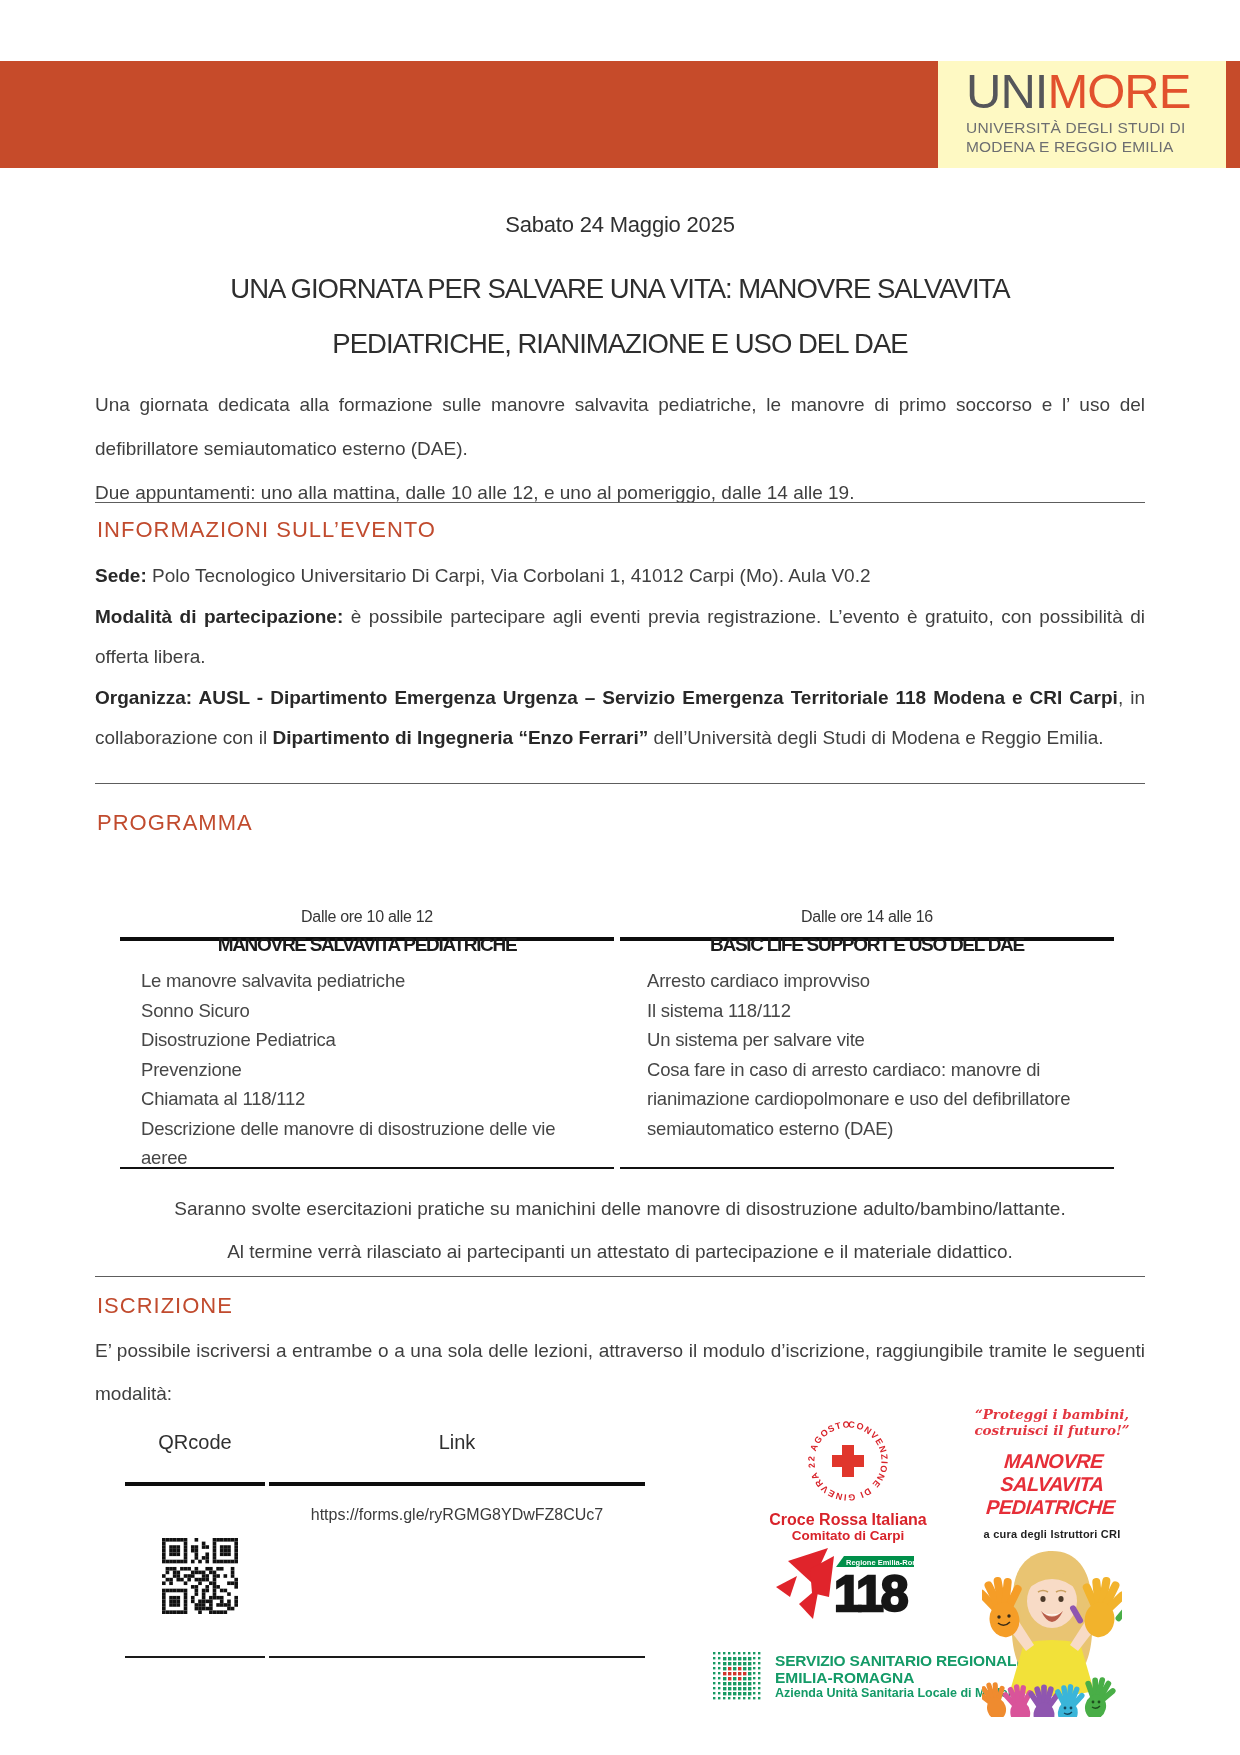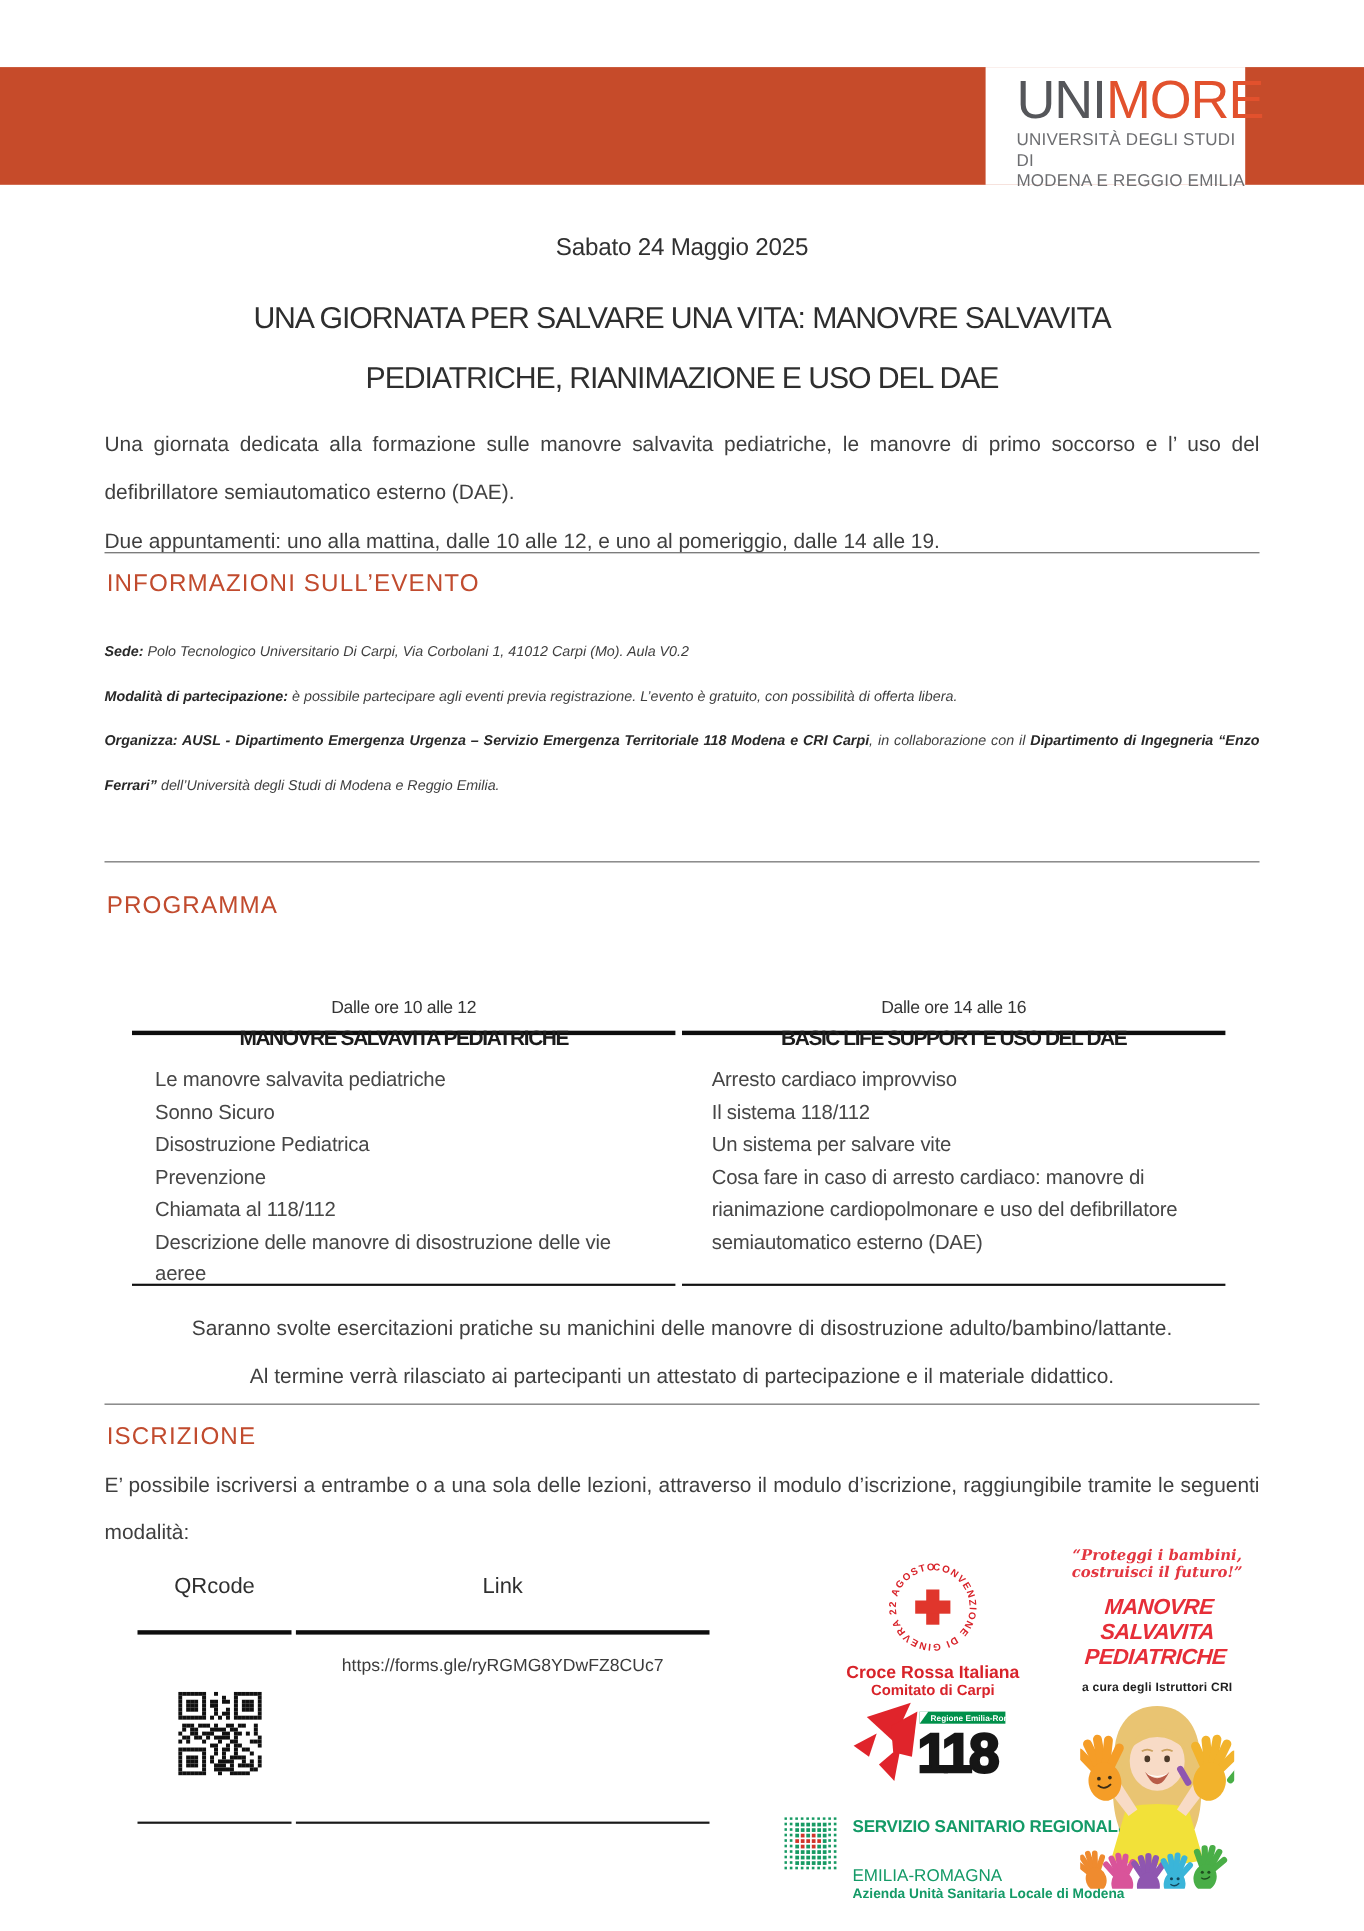--- a/index.html
+++ b/index.html
@@ -1,41 +1,41 @@
 <!DOCTYPE html>
 <html><head>
 <meta charset="utf-8">
 <style>
   html,body{margin:0;padding:0;background:#fff;}
   .page{position:relative;width:1240px;height:1755px;background:#fff;overflow:hidden;
         font-family:"Liberation Sans",sans-serif;color:#3f3f3f;-webkit-font-smoothing:antialiased;}
 
   
   .band{position:absolute;left:0;top:61px;width:1240px;height:107px;background:#c64b2a;}
-  .logo-box{position:absolute;left:896px;top:0;width:236px;height:107px;background:#ffffff;
+  .logo-box{position:absolute;left:938px;top:0;width:288px;height:107px;background:#fef9c3;
             box-sizing:border-box;padding:5px 0 0 28px;}
   .wordmark{font-size:49px;line-height:50px;letter-spacing:-1px;color:#55565a;font-weight:400;}
   .wordmark .more{color:#e2512d;}
   .logo-sub{margin-top:3px;font-size:15.5px;line-height:18.5px;color:#6d6e71;letter-spacing:.2px;}
 
   
   .date{position:absolute;left:95px;top:212px;width:1050px;text-align:center;
         font-size:22px;color:#303030;letter-spacing:-.2px;}
   .title{position:absolute;left:95px;top:261px;width:1050px;text-align:center;
          font-size:27.5px;line-height:55px;letter-spacing:-1px;color:#2e2e2e;}
 
   
   .intro{position:absolute;left:95px;top:383px;width:1050px;font-size:19px;line-height:44px;}
   .intro p{margin:0;}
   .intro .just{text-align:justify;}
   .divider{position:absolute;left:95px;width:1050px;height:0;border-top:1.5px solid #5d5d5d;}
   #d1{top:502px}#d2{top:783px}#d3{top:1276px}
   .sec-head{position:absolute;left:97px;font-size:22px;letter-spacing:1px;color:#c14b2e;}
   #h-info{top:517px}#h-prog{top:810px}#h-iscr{top:1293px}
-  .info{position:absolute;left:95px;top:572px;width:1050px;font-size:13px;line-height:40.5px;text-align:justify;font-style:italic;}
+  .info{position:absolute;left:95px;top:556px;width:1050px;font-size:19px;line-height:40.5px;text-align:justify;}
   .info b, .notes b{color:#282828;}
   .notes{position:absolute;left:95px;top:1187px;width:1050px;font-size:19px;line-height:43px;text-align:center;}
   .notes p{margin:0;}
   .iscr-text{position:absolute;left:95px;top:1329px;width:1050px;font-size:19px;line-height:43px;text-align:justify;}
 
   
   .prog{position:absolute;left:120px;top:857px;width:994px;display:flex;gap:6px;}
   .prog-col{width:494px;box-sizing:border-box;}
   .col-head{height:84px;box-sizing:border-box;text-align:center;border-bottom:4px solid #0d0d0d;padding-top:7px;}
   .col-time{font-size:16px;line-height:27px;color:#353535;letter-spacing:-.3px;margin-top:39px;}
@@ -59,21 +59,21 @@
   
   .cri{position:absolute;left:742px;top:1418px;width:212px;text-align:center;color:#d8232a;}
   .cri-l1{font-size:16px;font-weight:bold;line-height:17px;margin-top:3px;}
   .cri-l2{font-size:13.5px;font-weight:bold;line-height:15px;}
 
   .l118{position:absolute;left:774px;top:1547px;}
 
   .ssr{position:absolute;left:713px;top:1652px;display:flex;align-items:flex-start;}
   .ssr-text{margin-left:12px;color:#149a67;text-align:left;}
   .ssr-l1{font-size:15.5px;font-weight:bold;line-height:17px;letter-spacing:-.2px;}
-  .ssr-l2{font-size:15.5px;font-weight:normal;line-height:17px;margin-top:28px;}
+  .ssr-l2{font-size:15.5px;font-weight:bold;line-height:17px;}
   .ssr-l3{font-size:12.5px;font-weight:bold;line-height:15px;}
 
   .poster{position:absolute;left:958px;top:1406px;width:188px;text-align:center;}
   .quote{font-family:"DejaVu Serif",serif;font-style:italic;font-weight:bold;
          color:#e33640;font-size:13.5px;line-height:16px;}
   .ptitle{margin-top:12px;color:#e62e38;font-size:20px;line-height:23px;font-weight:bold;
           font-style:italic;letter-spacing:-.5px;transform:skewX(-4deg);}
   .credit{margin-top:9px;font-size:11px;font-weight:bold;color:#1f1f1f;letter-spacing:.2px;}
   .photo{margin-top:5px;}
 </style>

